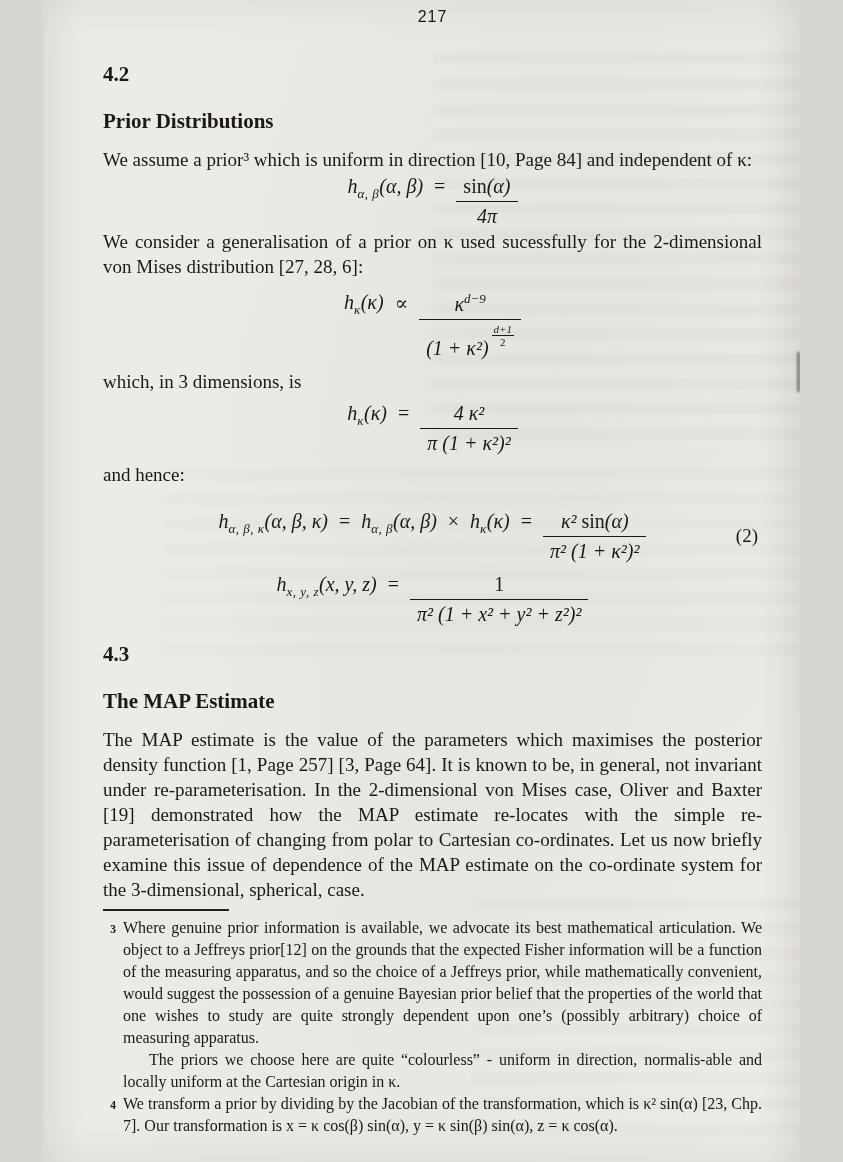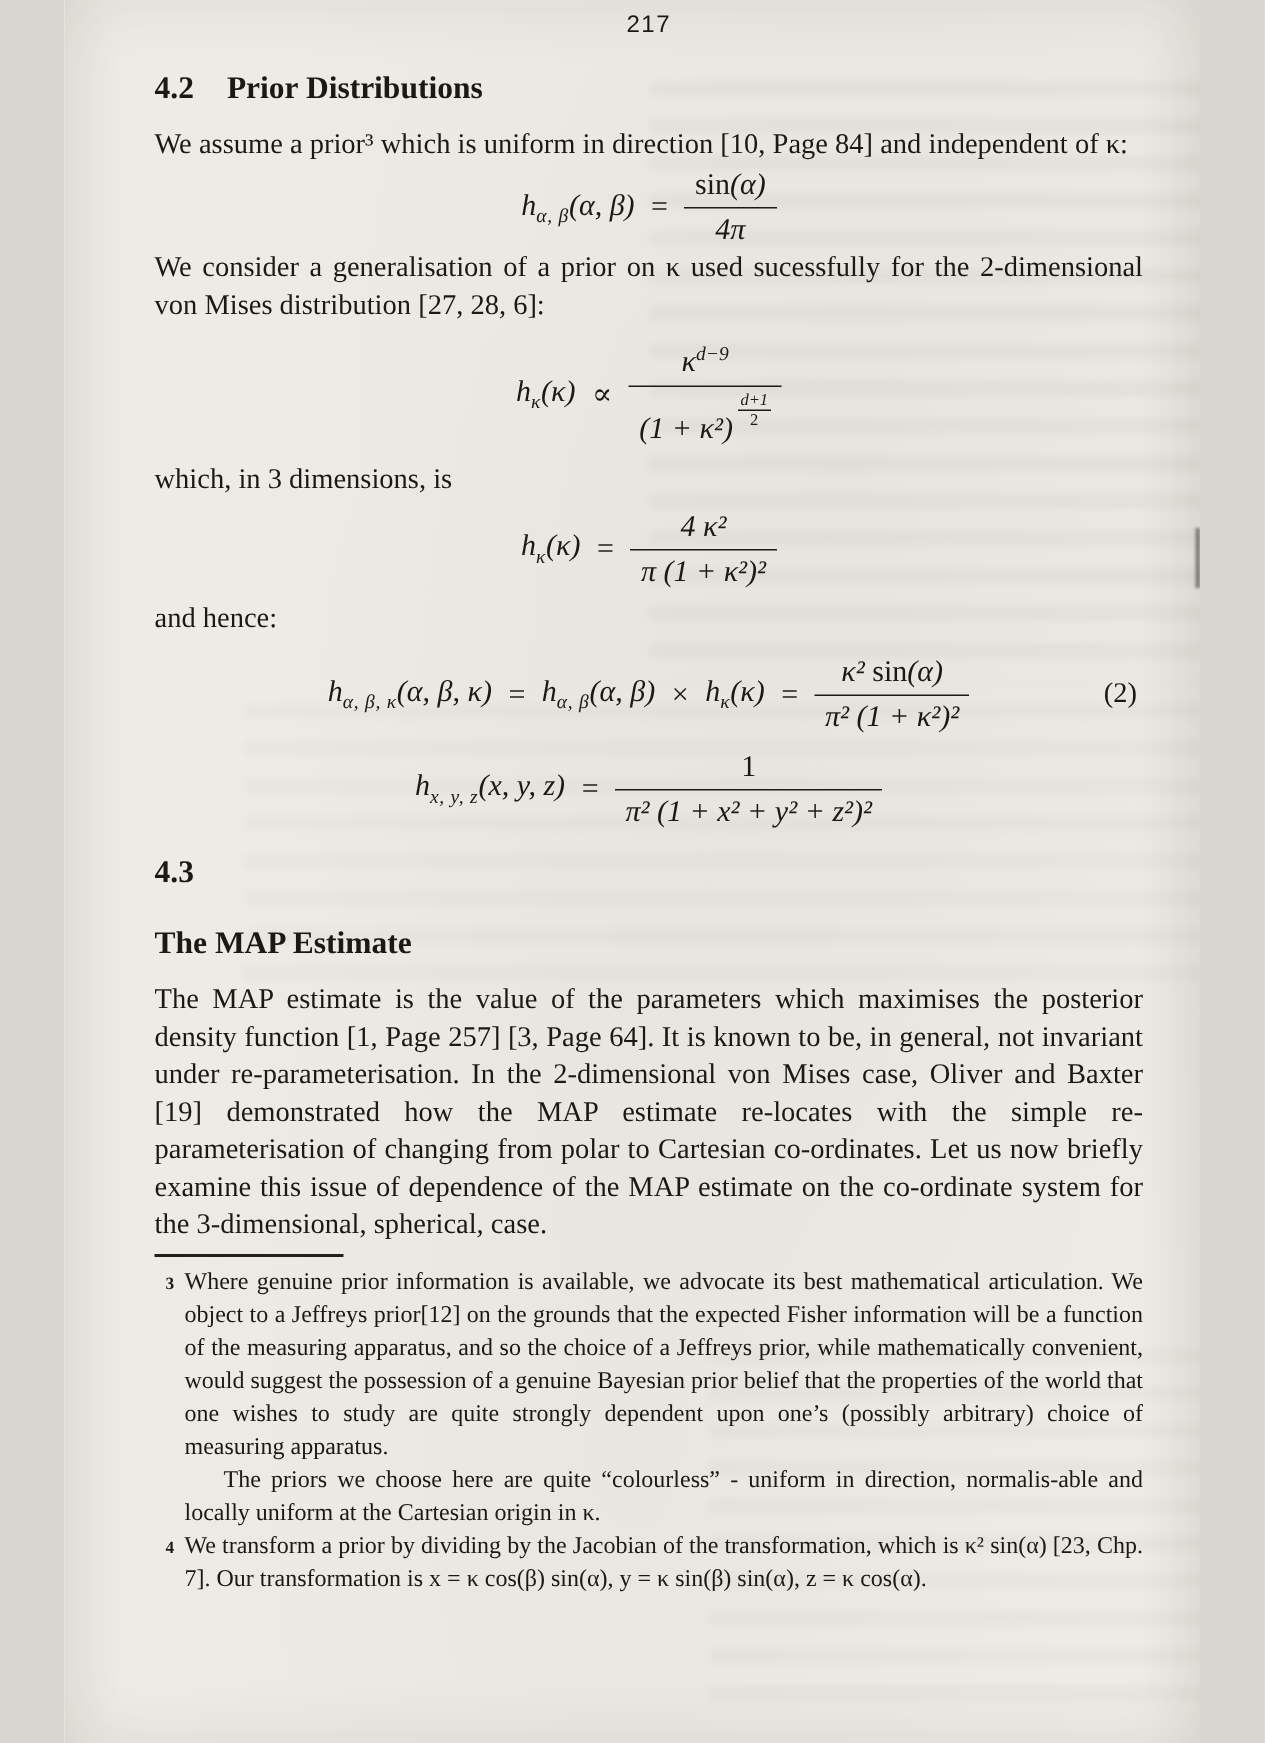--- a/index.html
+++ b/index.html
@@ -39,41 +39,41 @@
     height: 22px;
   }
 
   .sechead {
     display: flex;
     gap: 22px;
     font-size: 21px;
     font-weight: bold;
     margin: 0;
   }
-  .sechead.s42 { margin-top: 16px; }
+  .sechead.s42 { margin-top: 32px; flex-direction: column; }
   .sechead.s43 { margin-top: 16px; flex-direction: column; }
 
   p.body {
     font-size: 19px;
     line-height: 25px;
     text-align: justify;
     margin: 0;
     hyphens: none;
   }
   p.body.mt { margin-top: 13px; }
 
   
   .eqrow {
     position: relative;
     display: flex;
     justify-content: center;
     align-items: center;
     font-size: 20px;
   }
-  .mexpr { display: inline-flex; align-items: center; }
+  .mexpr { display: inline-flex; }
   .mterm { display: inline-block; white-space: nowrap; }
   .mi  { font-style: italic; }
   .mfn { font-style: normal; }
   sub.ms { font-size: 13px; font-style: italic; letter-spacing: .5px; }
   .mrel { margin: 0 11px; font-style: normal; }
   .frac { display: inline-block; text-align: center; vertical-align: middle; }
   .fnum { display: block; padding: 0 7px 3px; white-space: nowrap; }
   .fden { display: block; border-top: 1.6px solid #1c1814; padding: 3px 7px 0; white-space: nowrap; }
   sup.msup { font-size: 13px; font-style: italic; }
   sup.expfrac {
@@ -85,21 +85,21 @@
     margin-left: 3px;
     font-style: italic;
   }
   .expfrac .t { display: block; border-bottom: 1px solid #1c1814; padding: 0 2px; }
   .expfrac .b { display: block; font-style: normal; }
   .eqlabel { position: absolute; right: 4px; font-style: normal; font-size: 19px; }
 
   .eq1 { margin: 3px 0 1px; }
   .eq2 { margin: 12px 0 9px; }
   .eq3 { margin: 8px 0 7px; }
-  .eq4 { margin: 12px 0 8px; }
+  .eq4 { margin: 23px 0 8px; }
   .eq5 { margin: 10px 0 8px; }
 
   
   .fnrule {
     width: 126px;
     border: none;
     border-top: 2px solid #22201c;
     margin: 7px 0 6px 0;
   }
   .footnote {

